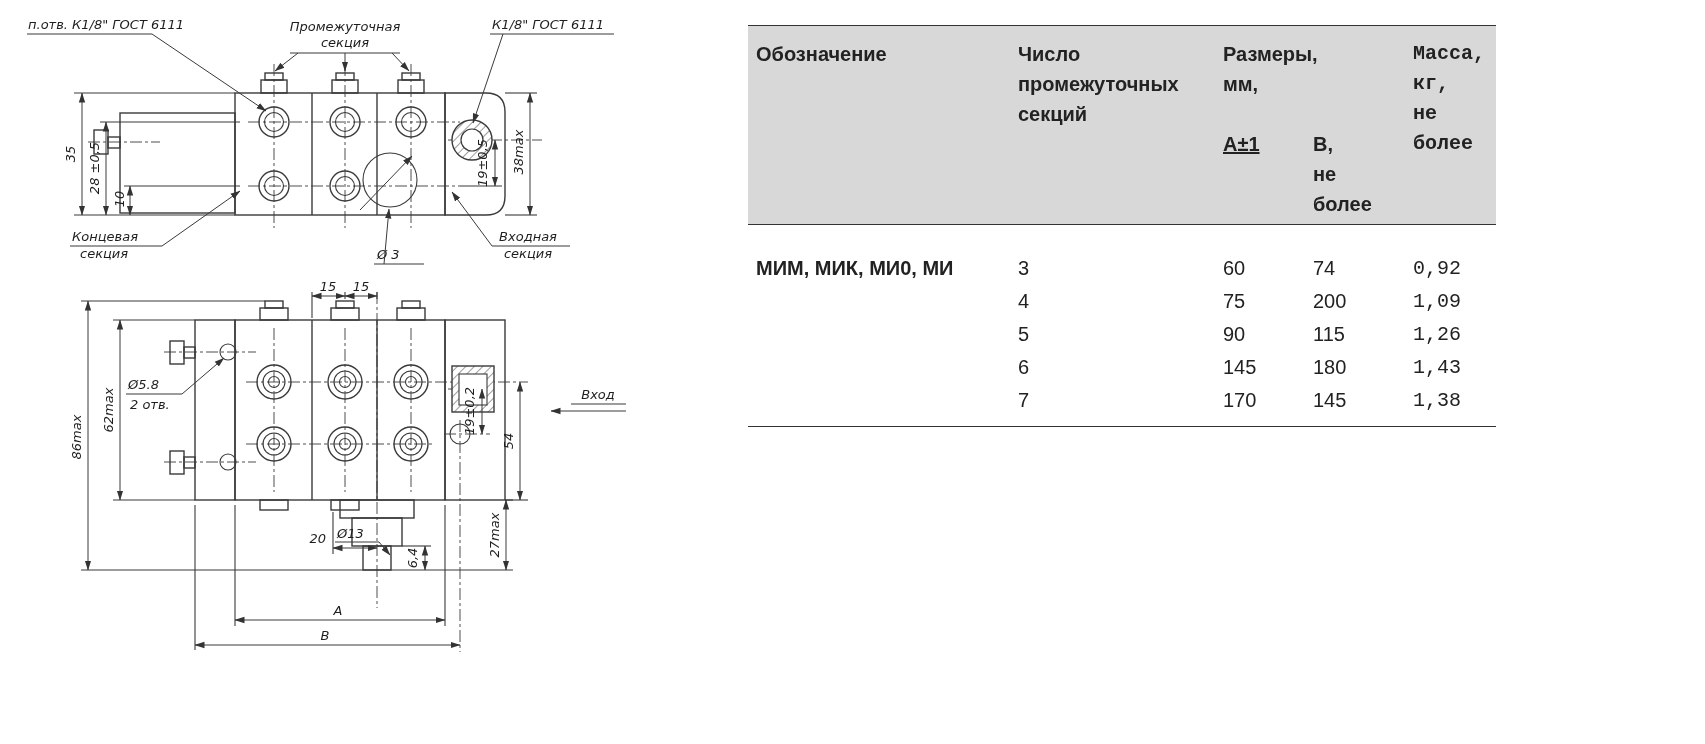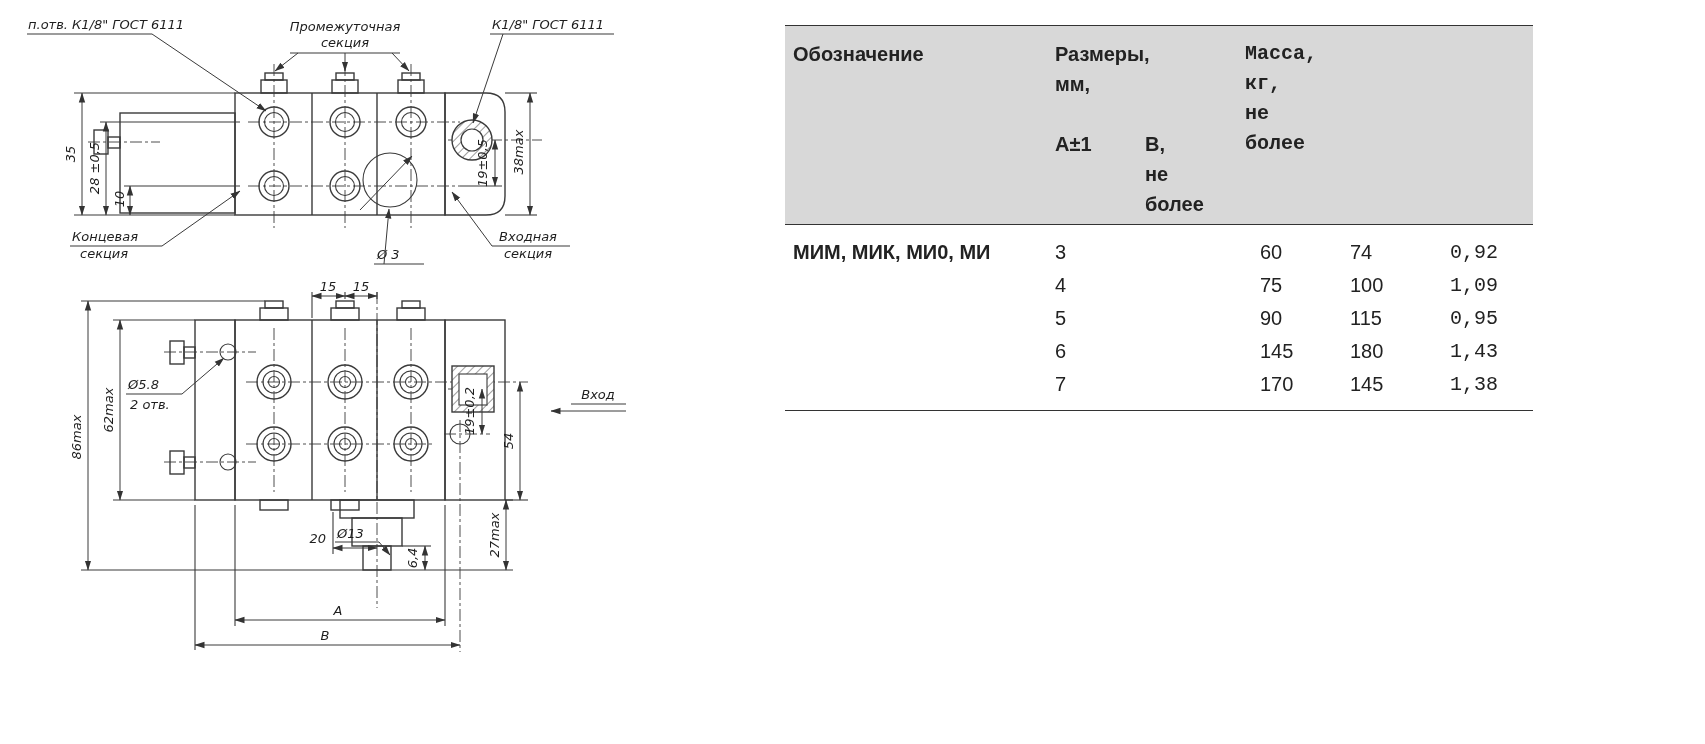--- a/index.html
+++ b/index.html
@@ -10,32 +10,32 @@
   }
   
   .drawing { position:absolute; left:0; top:0; }
   .outline { fill:none; stroke:#3a3a3a; stroke-width:1.4; }
   .thin    { fill:none; stroke:#3a3a3a; stroke-width:1.1; }
   .dim     { fill:none; stroke:#3a3a3a; stroke-width:1; }
   .cl      { fill:none; stroke:#3a3a3a; stroke-width:0.9; stroke-dasharray:12 3 3 3; }
   .hatched { fill:url(#hatch); stroke:#3a3a3a; stroke-width:1.4; }
   .dtxt    { font:italic 13px "DejaVu Sans", sans-serif; fill:#1e1e1e; }
   
-  .spec-table { position:absolute; left:785px; top:25px; width:748px; }
+  .spec-table { position:absolute; left:748px; top:25px; width:748px; }
   .thead {
     display:flex; background:#d8d8d8; height:200px;
     padding:13px 6px 0 8px; border-top:1.6px solid #333; border-bottom:1.6px solid #333;
   }
   .hcell { font-weight:bold; font-size:20px; line-height:30px; white-space:pre-line; }
   .c1 { width:262px; } .c2 { width:205px; } .c3 { width:90px; }
   .c4 { width:100px; } .c5 { width:77px;font-family:Liberation Mono, monospace; }
   .c  { padding-right:6px; }
-  .sub-a { margin-top:30px; }
+  .sub-a { margin-top:30px;text-decoration:underline; }
   .sub-b { margin-top:90px; }
-  .tbody { padding:16px 6px 4px 8px; border-bottom:1.6px solid #333; }
+  .tbody { padding:32px 6px 4px 8px; border-bottom:1.6px solid #333; }
   .trow { display:flex; height:33px; font-size:20px; }
   .strong { font-weight:bold; }
 </style>
 </head>
 <body>
 
 <div class="page">
 
   <svg class="drawing" width="760" height="744" viewBox="0 0 760 744" xmlns="http://www.w3.org/2000/svg">
     <defs>
@@ -274,20 +274,23 @@
         <line class="thin" x1="195" y1="505" x2="195" y2="650"></line>
         <line class="dim" x1="195" y1="645" x2="460" y2="645" marker-start="url(#arr)" marker-end="url(#arr)"></line>
         <text class="dtxt" text-anchor="middle" x="325" y="640">B</text>
       </g>
     </g>
   </svg>
 
   <div class="spec-table">
     <div class="thead">
       <div class="c c1 hcell">Обозначение</div>
+      <div class="c c2 hcell">Число
+промежуточных
+секций</div>
       <div class="c c3">
         <div class="hcell">Размеры,
 мм,</div>
         <div class="hcell sub-a">А±1</div>
       </div>
       <div class="c c4">
         <div class="hcell sub-b">В,
 не
 более</div>
       </div>
@@ -302,29 +305,29 @@
         <div class="c c1 strong">МИМ, МИК, МИ0, МИ</div>
         <div class="c c2">3</div>
         <div class="c c3">60</div>
         <div class="c c4">74</div>
         <div class="c c5">0,92</div>
       </div>
       <div class="trow">
         <div class="c c1"></div>
         <div class="c c2">4</div>
         <div class="c c3">75</div>
-        <div class="c c4">100</div>
+        <div class="c c4">200</div>
         <div class="c c5">1,09</div>
       </div>
       <div class="trow">
         <div class="c c1"></div>
         <div class="c c2">5</div>
         <div class="c c3">90</div>
         <div class="c c4">115</div>
-        <div class="c c5">0,95</div>
+        <div class="c c5">1,26</div>
       </div>
       <div class="trow">
         <div class="c c1"></div>
         <div class="c c2">6</div>
         <div class="c c3">145</div>
         <div class="c c4">180</div>
         <div class="c c5">1,43</div>
       </div>
       <div class="trow">
         <div class="c c1"></div>

